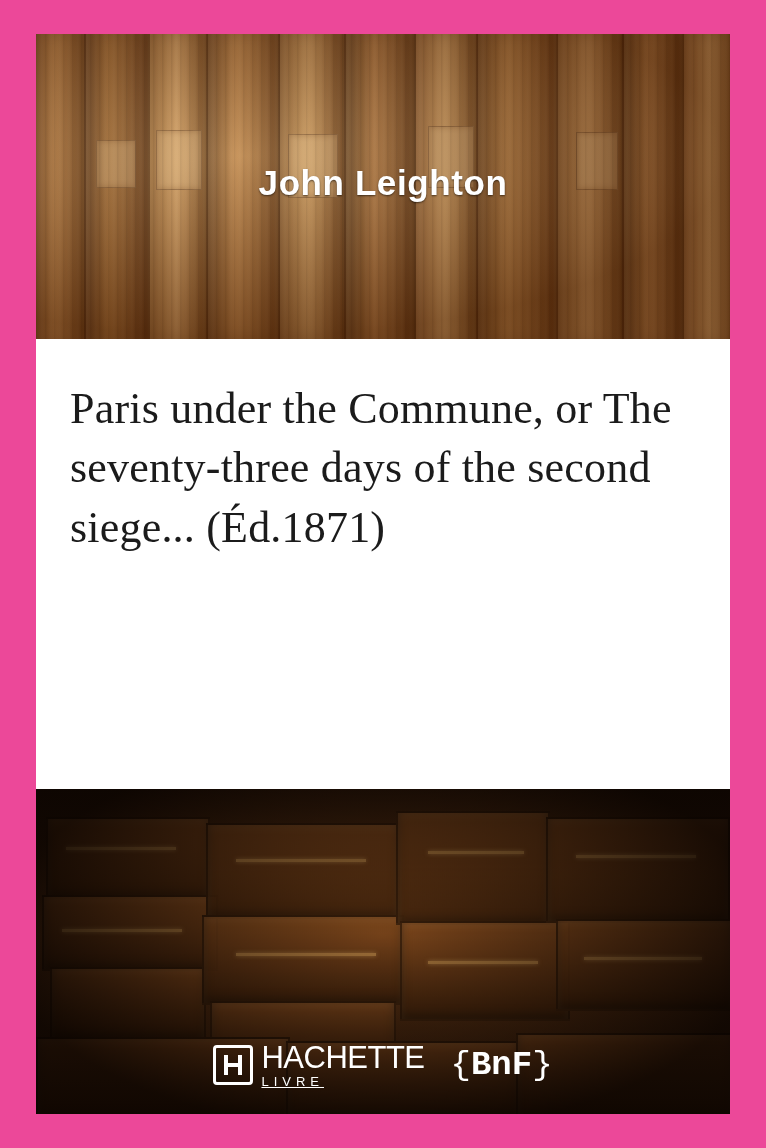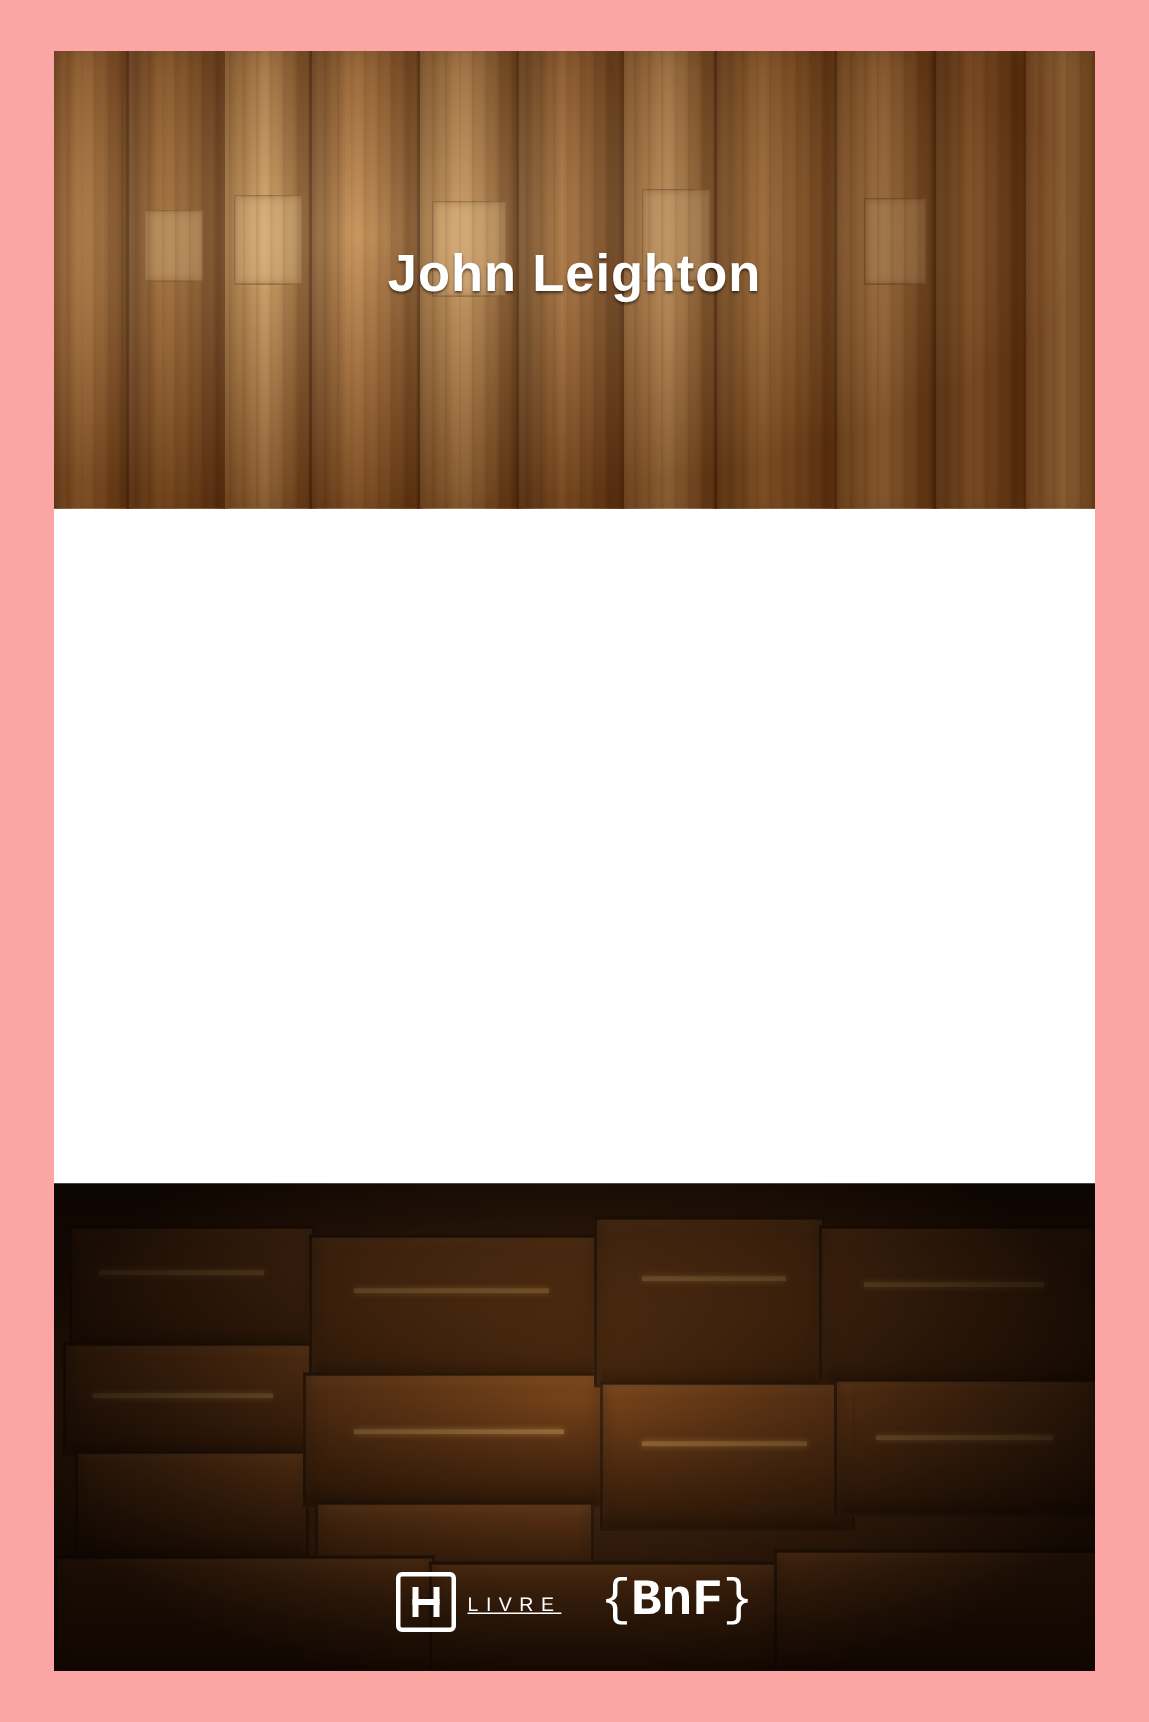--- a/index.html
+++ b/index.html
@@ -11,21 +11,21 @@
     width: 766px;
     height: 1148px;
     overflow: hidden;
     font-family: "Liberation Serif", serif;
   }
 
   .cover {
     position: relative;
     width: 766px;
     height: 1148px;
-    background: #fca5a5;
+    background: #ec4899;
     box-sizing: border-box;
   }
 
   
   .page {
     position: absolute;
     left: 36px;
     top: 34px;
     width: 694px;
     height: 1080px;
@@ -242,20 +242,23 @@
       <div class="label" style="left:252px; top:100px; width:48px; height:62px;"></div>
       <div class="label" style="left:392px; top:92px;  width:44px; height:60px;"></div>
       <div class="label" style="left:540px; top:98px;  width:40px; height:56px;"></div>
 
       <div class="vgrain"></div>
       <div class="darkwash"></div>
     </div>
 
     <div class="author">John Leighton</div>
 
+    <div class="title-area">
+      <div class="title">Paris under the Commune, or The seventy-three days of the second siege... (Éd.1871)</div>
+    </div>
 
     <div class="bottom-photo">
       <div class="stack" style="left:10px;  top:28px;  width:160px; height:78px;"></div>
       <div class="stack" style="left:6px;   top:106px; width:172px; height:72px;"></div>
       <div class="stack" style="left:14px;  top:178px; width:152px; height:70px;"></div>
       <div class="stack" style="left:170px; top:34px;  width:190px; height:92px;"></div>
       <div class="stack" style="left:166px; top:126px; width:198px; height:86px;"></div>
       <div class="stack" style="left:174px; top:212px; width:182px; height:64px;"></div>
       <div class="stack" style="left:360px; top:22px;  width:150px; height:110px;"></div>
       <div class="stack" style="left:364px; top:132px; width:166px; height:96px;"></div>
@@ -276,20 +279,21 @@
 
       <div class="vignette"></div>
     </div>
 
     <div class="logos">
       <div class="hachette">
         <span class="mark">
             <i></i>
           </span>
         <span class="words">
+          <span class="w1">HACHETTE</span>
           <span class="w2">LIVRE</span>
         </span>
       </div>
       <div class="bnf">
         <span class="brace">{</span><span>BnF</span><span class="brace">}</span>
       </div>
     </div>
 
   </div>
 </div>

